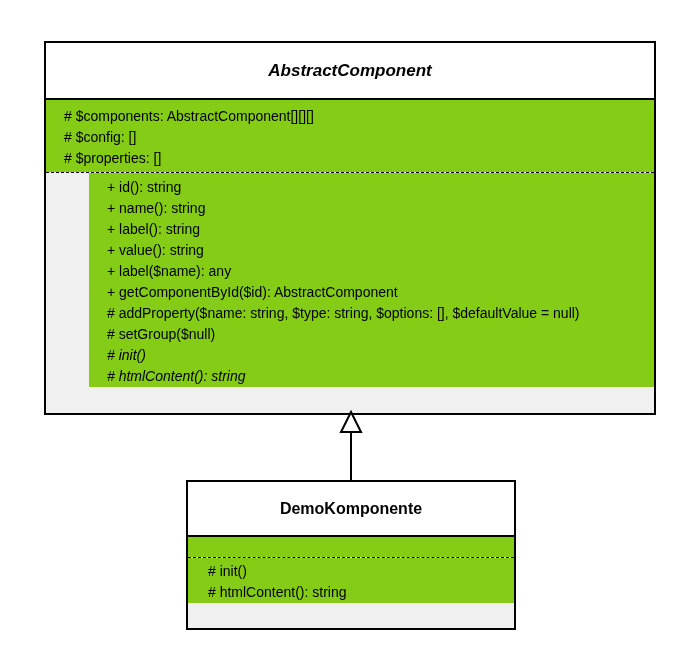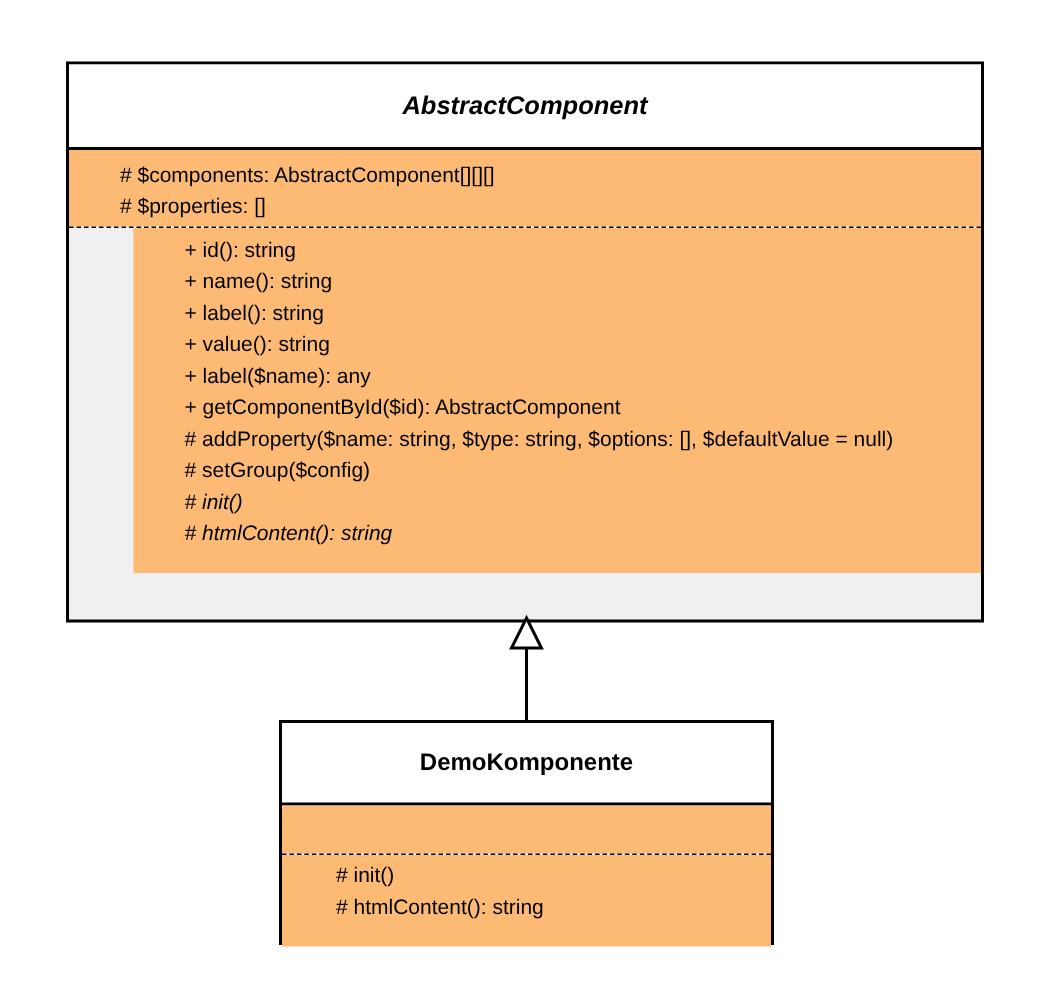--- a/index.html
+++ b/index.html
@@ -34,22 +34,22 @@
   .uml-title {
     box-sizing: border-box;
     background: #ffffff;
     border-bottom: 2px solid #000000;
     text-align: center;
     color: #000000;
     white-space: nowrap;
   }
   .uml-compartment {
     box-sizing: border-box;
-    background: #fdba74;
-    padding: 16px;
+    background: #84cc16;
+    padding: 0;
   }
   .uml-sep-dashed {
     border-top: 1px dashed #000000;
     height: 0;
     font-size: 0;
     line-height: 0;
   }
   .uml-row {
     white-space: nowrap;
     color: #000000;
@@ -126,34 +126,35 @@
 <body>
 
 <div id="diagram-canvas">
 
   <div class="uml-class" id="class-abstract-component">
 
     <div class="uml-title">AbstractComponent</div>
 
     <div class="uml-compartment attr-compartment">
       <div class="uml-row"># $components: AbstractComponent[][][]</div>
+      <div class="uml-row"># $config: []</div>
       <div class="uml-row"># $properties: []</div>
     </div>
 
     <div class="uml-sep-dashed"></div>
 
     <div class="uml-compartment op-compartment">
       <div class="uml-row">+ id(): string</div>
       <div class="uml-row">+ name(): string</div>
       <div class="uml-row">+ label(): string</div>
       <div class="uml-row">+ value(): string</div>
       <div class="uml-row">+ label($name): any</div>
       <div class="uml-row">+ getComponentById($id): AbstractComponent</div>
       <div class="uml-row"># addProperty($name: string, $type: string, $options: [], $defaultValue = null)</div>
-      <div class="uml-row"># setGroup($config)</div>
+      <div class="uml-row"># setGroup($null)</div>
       <div class="uml-row abstract"># init()</div>
       <div class="uml-row abstract"># htmlContent(): string</div>
     </div>
   </div>
 
   <div class="uml-class" id="class-demo-komponente">
 
     <div class="uml-title">DemoKomponente</div>
 
     <div class="uml-compartment attr-compartment"></div>

